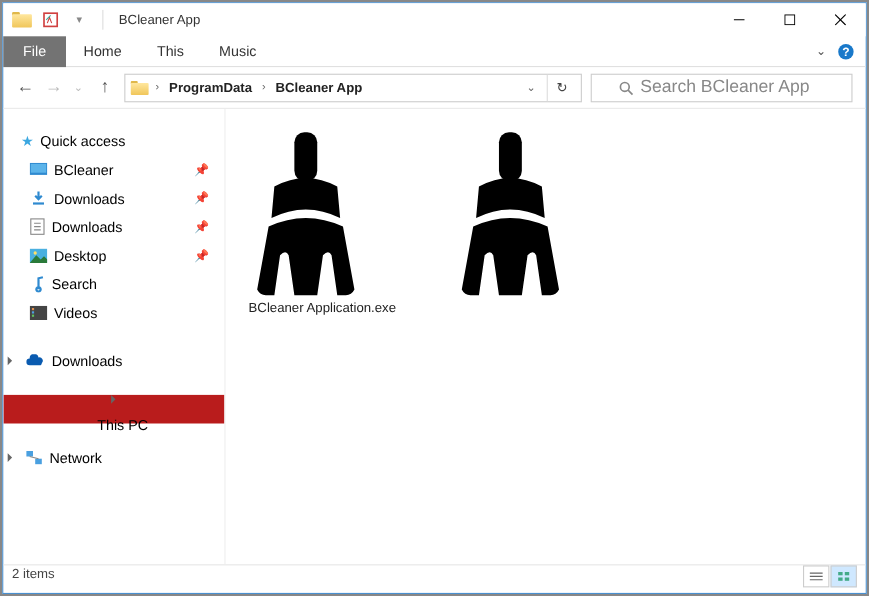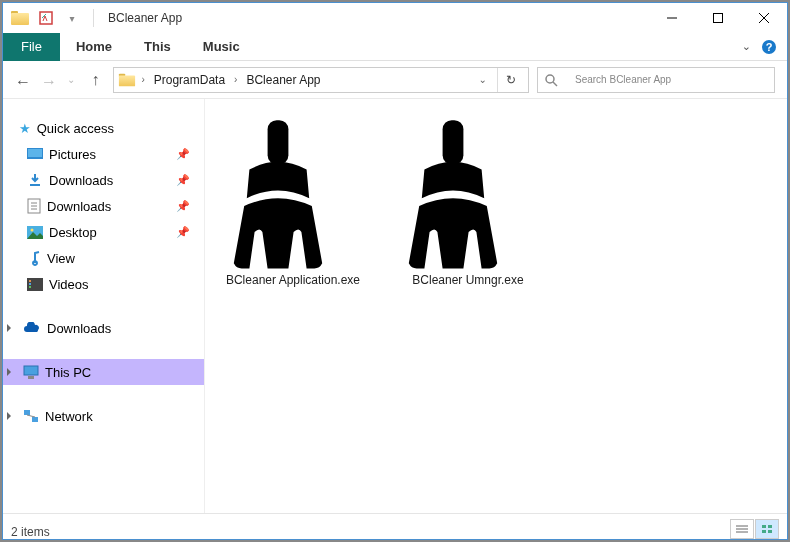--- a/index.html
+++ b/index.html
@@ -6,46 +6,46 @@
   body { margin: 0; background: #888; width: 790px; height: 542px; }
   .window { width: 786px; height: 538px; margin: 2px; background: #fff; border: 1px solid #4a90d0; display: flex; flex-direction: column; }
   .titlebar { height: 30px; display: flex; align-items: center; background: #fff; }
   .title-icons { display: flex; align-items: center; padding-left: 6px; }
   .qat-icon { width: 22px; height: 22px; margin-right: 4px; display: flex; align-items: center; justify-content: center; }
   .sep { width: 1px; height: 18px; background: #ddd; margin: 0 6px; }
   .title-text { font-size: 12px; color: #333; padding-left: 8px; }
   .win-controls { margin-left: auto; display: flex; }
   .win-btn { width: 46px; height: 30px; display: flex; align-items: center; justify-content: center; }
   .ribbon { height: 28px; display: flex; align-items: center; border-bottom: 1px solid #e0e0e0; }
-  .file-tab { background: #0f766e; color: #fff; font-size: 13px; padding: 4px 18px; height: 28px; display: flex; align-items: center; }
-  .ribbon-tab { font-size: 13px; color: #333; padding: 4px 16px; height: 28px; display: flex; align-items: center; font-weight: bold; }
+  .file-tab { background: #737373; color: #fff; font-size: 13px; padding: 4px 18px; height: 28px; display: flex; align-items: center; }
+  .ribbon-tab { font-size: 13px; color: #333; padding: 4px 16px; height: 28px; display: flex; align-items: center; }
   .ribbon-right { margin-left: auto; display: flex; align-items: center; padding-right: 10px; gap: 10px; }
   .addrbar { height: 38px; display: flex; align-items: center; padding: 0 12px; border-bottom: 1px solid #e9e9e9; gap: 8px; }
   .nav-arrows { display: flex; align-items: center; gap: 10px; }
   .nav-arrow { color: #555; font-size: 16px; }
   .nav-arrow.disabled { color: #bbb; }
   .upbtn { font-size: 16px; color: #555; padding: 0 6px; }
   .address { flex: 1; display: flex; align-items: center; border: 1px solid #ccc; height: 26px; padding: 0 4px; font-size: 12px; gap: 4px; }
-  .address .crumb { padding: 0 4px; color: #222; }
+  .address .crumb { padding: 0 4px; color: #222; font-weight: bold; }
   .address .chev { color: #666; font-size: 10px; padding: 0 1px; }
   .address .endspace { flex: 1; }
   .address .refresh { padding: 0 8px; color: #444; border-left: 1px solid #ddd; height: 100%; display: flex; align-items: center; }
-  .searchbox { width: 238px; border: 1px solid #ccc; height: 26px; display: flex; align-items: center; padding: 0 6px; font-size: 10px; color: #666; gap: 17px; }
+  .searchbox { width: 238px; border: 1px solid #ccc; height: 26px; display: flex; align-items: center; padding: 0 24px; font-size: 16px; color: #666; gap: 6px; }
   .body { flex: 1; display: flex; overflow: hidden; }
   .nav-pane { width: 202px; border-right: 1px solid #eee; padding: 16px 0 0 0; font-size: 13px; overflow: hidden; }
   .nav-group { margin-bottom: 18px; }
   .nav-item { display: flex; align-items: center; height: 26px; padding-left: 24px; gap: 6px; }
   .nav-item.header { padding-left: 16px; font-weight: normal; }
   .nav-item.expand::before { content: ""; border: 4px solid transparent; border-left-color: #666; margin-right: 2px; margin-left: -12px; }
-  .nav-item.selected { background: #c4b5fd; }
+  .nav-item.selected { background: #b91c1c; flex-direction: column; }
   .nav-item .pin { margin-left: auto; margin-right: 14px; color: #888; font-size: 11px; }
-  .content { flex: 1; padding: 14px 8px; display: flex; align-items: flex-start; gap: 15px; }
+  .content { flex: 1; padding: 14px 8px; display: flex; align-items: flex-start; gap: 26px; }
   .file-item { width: 160px; height: 200px; text-align: center; }
   .file-item .label { font-size: 12px; color: #222; line-height: 1.3; }
-  .statusbar { height: 26px; border-top: 1px solid #e5e5e5; display: flex; align-items: flex-end; padding: 0 8px; font-size: 12px; color: #444; }
+  .statusbar { height: 26px; border-top: 1px solid #e5e5e5; display: flex; align-items: flex-start; padding: 0 8px; font-size: 12px; color: #444; }
   .status-right { margin-left: auto; display: flex; gap: 1px; }
   .view-toggle { width: 24px; height: 20px; border: 1px solid #ccc; display: flex; align-items: center; justify-content: center; font-size: 10px; }
   .folder-mini { width: 18px; height: 14px; position: relative; }
   .folder-mini::before { content: ""; position: absolute; top: 0; left: 0; width: 7px; height: 3px; background: #e0b84a; border-radius: 1px 1px 0 0; }
   .folder-mini::after { content: ""; position: absolute; top: 2px; left: 0; width: 18px; height: 12px; background: linear-gradient(#ffe79e, #f0c65a); border-radius: 1px; }
   svg { display: block; }
 </style>
 </head>
 <body>
 
@@ -135,21 +135,21 @@
       <div class="nav-group">
         <div class="nav-item header">
           <span style="color:#3ba7e0">★</span>
           <span>Quick access</span>
         </div>
         <div class="nav-item">
           <svg width="16" height="12">
               <rect width="16" height="11" fill="#2f8ad0"></rect>
               <rect x="1" y="1" width="14" height="8" fill="#5cb4ea"></rect>
             </svg>
-          <span>Pictures</span>
+          <span>BCleaner</span>
           <span class="pin">📌</span>
         </div>
         <div class="nav-item">
           <svg width="16" height="16">
               <path d="M8 2 v7 M5 6 l3 3 l3 -3" stroke="#2f8ad0" stroke-width="2" fill="none"></path>
               <rect x="3" y="12" width="10" height="2" fill="#2f8ad0"></rect>
             </svg>
           <span>Downloads</span>
           <span class="pin">📌</span>
         </div>
@@ -169,21 +169,21 @@
               <circle cx="5" cy="4" r="1.5" fill="#ffe066"></circle>
               <path d="M0 13 L6 6 L10 10 L13 7 L16 10 V13 Z" fill="#2a7a3a"></path>
             </svg>
           <span>Desktop</span>
           <span class="pin">📌</span>
         </div>
         <div class="nav-item">
           <svg width="14" height="16">
               <path d="M6 13 a2 2 0 1 0 0 -0.01 M8 13 V3 L12 2" stroke="#2f8ad0" stroke-width="2" fill="none"></path>
             </svg>
-          <span>View</span>
+          <span>Search</span>
         </div>
         <div class="nav-item">
           <svg width="16" height="13">
               <rect width="16" height="13" fill="#444"></rect>
               <rect x="2" y="2" width="2" height="2" fill="#e09050"></rect>
               <rect x="2" y="5" width="2" height="2" fill="#50a0e0"></rect>
               <rect x="2" y="8" width="2" height="2" fill="#60c060"></rect>
             </svg>
           <span>Videos</span>
         </div>
@@ -225,21 +225,20 @@
           <path d="M24 70 Q50 58 76 70 L84 114 Q82 118 78 118 L72 118 L68 90 Q66 86 62 90 L58 118 L42 118 L38 90 Q36 86 32 90 L28 118 L22 118 Q18 118 16 114 Z" fill="#000"></path>
         </svg>
         <div class="label">BCleaner Application.exe</div>
       </div>
       <div class="file-item">
         <svg width="130" height="160" viewBox="0 0 100 120">
           <rect x="42" y="4" width="16" height="34" rx="7" fill="#000"></rect>
           <path d="M28 42 Q50 30 72 42 L74 64 Q50 52 26 64 Z" fill="#000"></path>
           <path d="M24 70 Q50 58 76 70 L84 114 Q82 118 78 118 L72 118 L68 90 Q66 86 62 90 L58 118 L42 118 L38 90 Q36 86 32 90 L28 118 L22 118 Q18 118 16 114 Z" fill="#000"></path>
         </svg>
-        <div class="label">BCleaner Umngr.exe</div>
       </div>
     </div>
   </div>
 
   <div class="statusbar">
     <span>2 items</span>
     <div class="status-right">
       <div class="view-toggle">
         <svg width="12" height="10">
             <line x1="0" y1="2" x2="12" y2="2" stroke="#666"></line>

